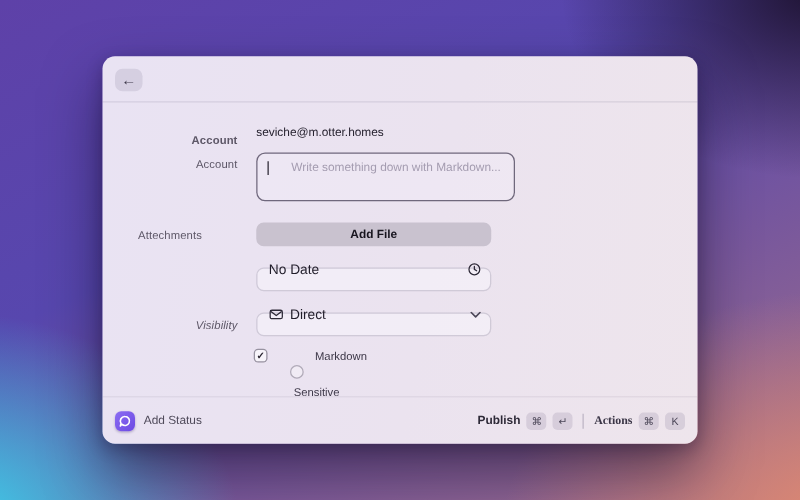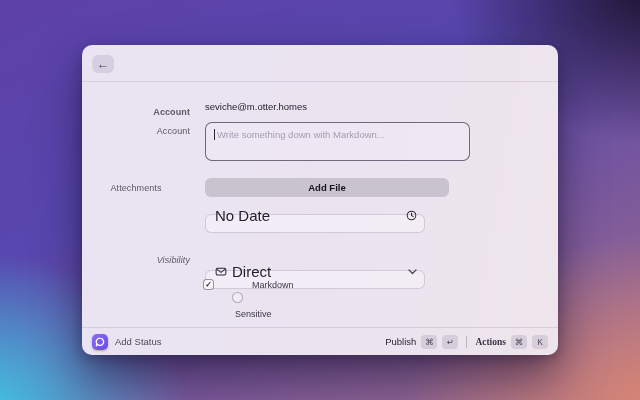--- a/index.html
+++ b/index.html
@@ -35,67 +35,67 @@
   }
   .flabel {
     position:absolute; left:0; width:108px; text-align:right;
     font-size:9px; color:#5d5767; letter-spacing:0.1px;
   }
   .account-value {
     position:absolute; left:123px; top:56px;
     font-size:9.5px; color:#26222f;
   }
   .content-area {
-    position:absolute; left:123px; top:77px; width:265px; height:39px;
+    position:absolute; left:123px; top:77px; width:207px; height:39px;
     border:1.5px solid rgba(62,54,78,0.72); border-radius:7px;
     background:rgba(246,242,251,0.3); padding:6px 8px;
-    font-size:9.5px; color:#a49cb0; display:flex; align-items:flex-start;
+    font-size:9.5px; color:#a49cb0; display:flex; align-items:flex-start;gap:16px;
   }
   .caret { display:inline-block; width:1px; height:11px; background:#2b2733; margin-right:2px; }
   .addfile-btn {
-    position:absolute; left:123px; top:133px; width:244px; height:19px;
+    position:absolute; left:123px; top:133px; width:188px; height:19px;
     border:none; border-radius:6px; background:#c9c2cf;
     font-family:"Liberation Sans", sans-serif;
     font-size:9.5px; font-weight:700; color:#17141e;
     display:flex; align-items:center; justify-content:center; cursor:default;
   }
   .field {
-    position:absolute; left:123px; width:220px; height:19px;
+    position:absolute; left:123px; width:188px; height:19px;
     border:1px solid rgba(70,60,95,0.2); border-radius:6px;
     background:rgba(250,247,253,0.5);
     display:flex; align-items:center; padding:0 7px 16px 9px;
-    font-size:15px; color:#211d2a;
+    font-size:11px; color:#211d2a;
   }
   .field .grow { flex:1; }
   .sched { top:169px; }
-  .visib { top:205px;margin-top:20px; }
+  .visib { top:205px; }
   .field .lead-icon { margin-right:5px; display:flex; align-items:center; }
   .cb-row { position:absolute; left:121px; display:flex; align-items:center; gap:6px; }
   .cb { width:11px; height:11px; flex:0 0 auto; display:flex; align-items:center; justify-content:center; }
   .cb.checked {
     background:#f7f4fa; border:1px solid rgba(58,50,72,0.5); border-radius:3.5px;
     color:#28232f; font-size:8px; line-height:1; font-weight:700;
   }
   .cb.unchecked { background:rgba(255,255,255,0.3); border:1px solid rgba(58,50,72,0.35); border-radius:50%; }
   .cb-label { font-size:9px; color:#3c3747;margin-left:32px; }
   .footer {
-    position:absolute; left:0; right:0; bottom:0; height:28px;
+    position:absolute; left:0; right:0; bottom:0; height:38px;
     border-top:1px solid rgba(70,60,95,0.13);
     border-radius:0 0 10px 10px;
     display:flex; align-items:center; padding:0 10px;
   }
   .app-icon {
     width:16px; height:16px; border-radius:5px;
     background:linear-gradient(135deg,#8b6df2,#6c49e3);
     display:flex; align-items:center; justify-content:center;
     box-shadow:0 1px 2px rgba(40,20,90,0.3);
   }
   .app-title { margin-left:7px; font-size:9.5px; color:#4f4a5a; }
   .footer-right { margin-left:auto; display:flex; align-items:center; gap:5px; }
-  .publish-label { font-size:9.5px; font-weight:400; color:#2d2937; }
+  .publish-label { font-size:9.5px; font-weight:700; color:#2d2937; }
   .actions-label { font-size:9.5px; font-weight:600; color:#3a3546;font-family:Liberation Serif, serif; }
   .keycap {
     height:14px; min-width:16px; padding:0 3px; border-radius:4px;
     background:rgba(100,90,122,0.16); color:#4c4758;
     font-size:8.5px; display:flex; align-items:center; justify-content:center;
   }
   .vsep { width:1px; height:12px; background:rgba(70,60,95,0.28); margin:0 3px; }
   svg { display:block; }
 </style>
 </head>

